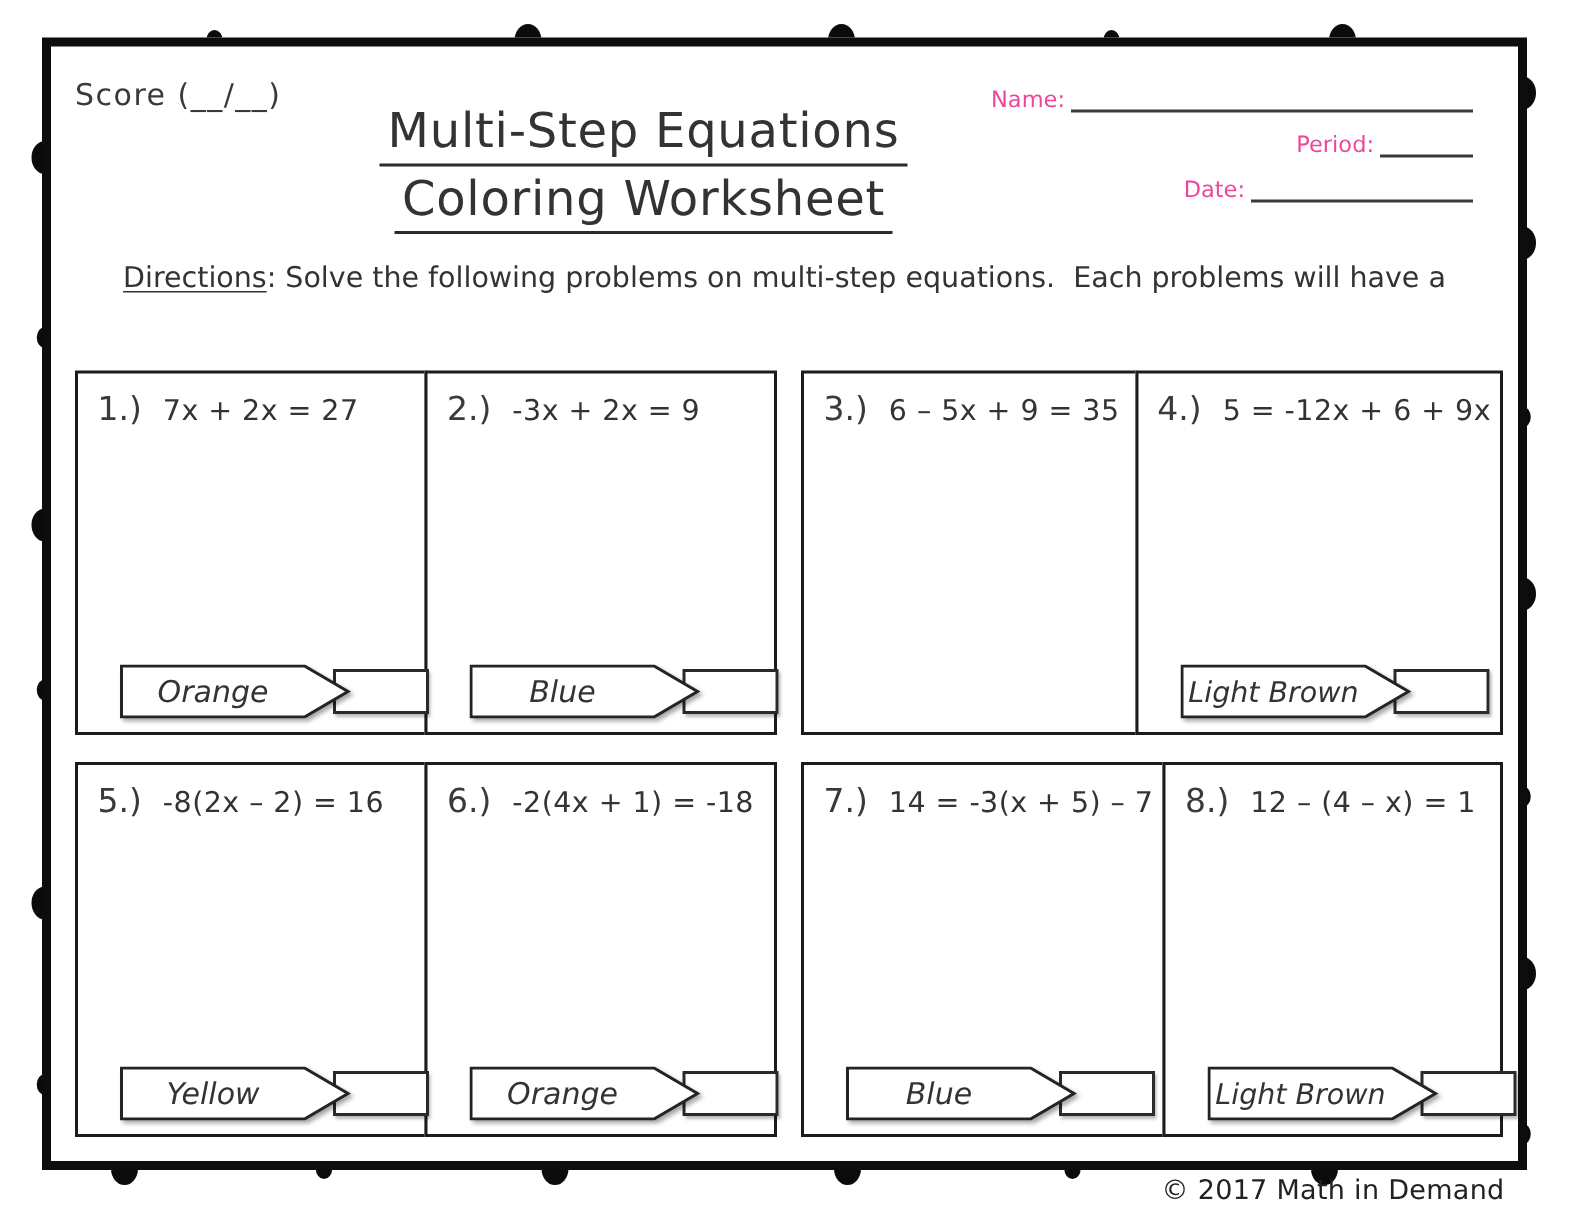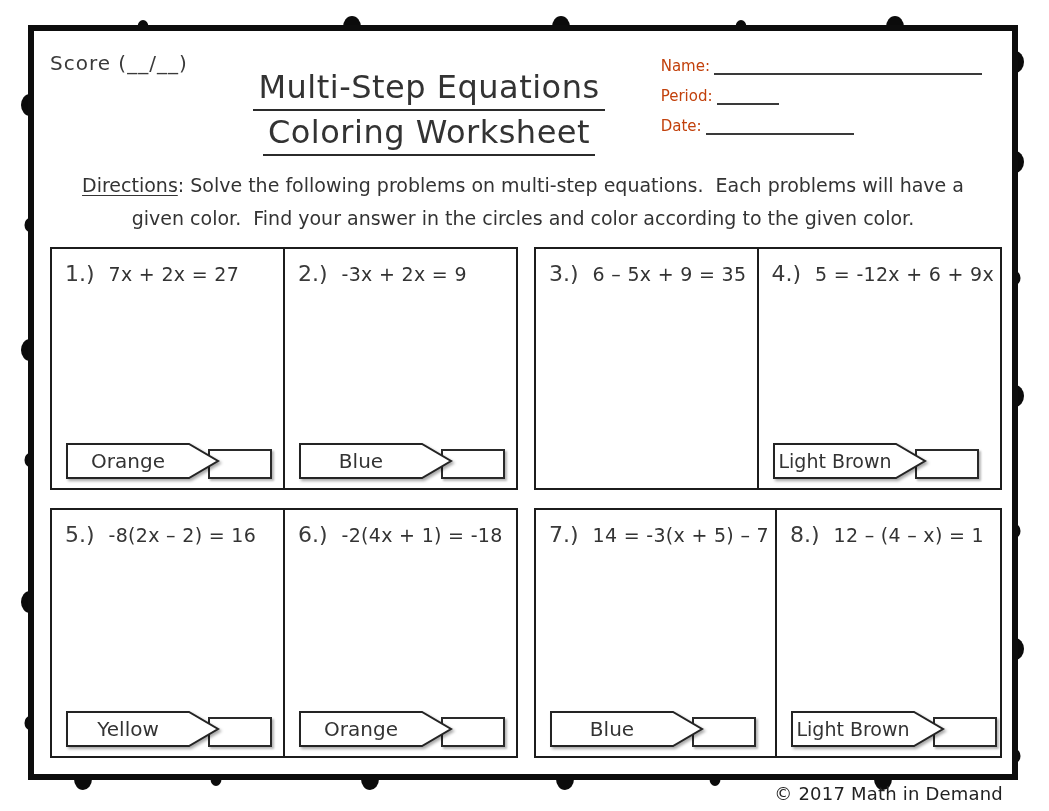--- a/index.html
+++ b/index.html
@@ -14,21 +14,21 @@
     box-sizing:border-box;border:6px solid #0d0d0d;background:#fff;
   }
   .dot{position:absolute;background:#0b0b0b;border-radius:50%;transform:translate(-50%,-50%);}
   
   .score{position:absolute;left:16px;top:20px;font-size:20px;letter-spacing:1px;color:#3a3a3a;}
   .title{position:absolute;left:160px;top:38px;width:470px;text-align:center;line-height:1.15;}
   .title .tline{
     display:inline-block;font-size:32px;letter-spacing:.5px;color:#333;
     border-bottom:2.5px solid #2b2b2b;padding:0 5px 3px 5px;margin-bottom:3px;
   }
-  .id-block{position:absolute;right:30px;top:26px;text-align:left;font-size:15px;color:#c2410c;}
+  .id-block{position:absolute;right:30px;top:26px;text-align:right;font-size:15px;color:#ec4899;}
   .id-line{margin-bottom:12px;white-space:nowrap;}
   .blank{display:inline-block;border-bottom:2px solid #3a3a3a;height:13px;vertical-align:bottom;margin-left:4px;}
   .blank.b-name{width:268px;}
   .blank.b-date{width:148px;}
   .blank.b-period{width:62px;}
   
   .directions{
     position:absolute;left:4px;right:4px;top:138px;text-align:center;
     font-size:19px;line-height:33px;color:#333;white-space:pre-wrap;
   }
@@ -39,21 +39,21 @@
   .row-2{top:477px;height:250px;}
   .pair{flex:1;display:flex;}
   .cell{
     flex:1;box-sizing:border-box;border:2px solid #1c1c1c;background:#fff;position:relative;
   }
   .pair .cell + .cell{margin-left:-2px;}
   .prob-head{display:flex;align-items:baseline;gap:14px;padding:12px 6px 0 13px;}
   .prob-num{font-size:22px;color:#3a3a3a;flex:0 0 auto;}
   .prob-eq{font-size:19px;letter-spacing:.3px;color:#333;white-space:nowrap;}
   
-  .label-row{position:absolute;left:14px;bottom:9px;display:flex;align-items:flex-end;}
+  .label-row{position:absolute;left:28px;bottom:9px;display:flex;align-items:center;font-style:italic;}
   .pennant{position:relative;z-index:2;filter:drop-shadow(2px 2.5px 1.5px rgba(0,0,0,.35));}
   .answer-box{
     width:64px;height:30px;box-sizing:border-box;border:2px solid #2a2a2a;background:#fff;
     margin-left:-12px;z-index:1;box-shadow:1.5px 2px 2px rgba(0,0,0,.28);
   }
   
   .copyright{position:absolute;right:46px;top:783px;font-size:18px;letter-spacing:.2px;color:#222;}
 </style>
 </head>
 <body>
@@ -99,21 +99,21 @@
       <span>Name:</span><span class="blank b-name"></span>
     </div>
     <div class="id-line">
       <span>Period:</span><span class="blank b-period"></span>
     </div>
     <div class="id-line">
       <span>Date:</span><span class="blank b-date"></span>
     </div>
   </div>
 
-  <div class="directions"><span class="u">Directions</span><span>: Solve the following problems on multi-step equations.  Each problems will have a</span><br><span>given color.  Find your answer in the circles and color according to the given color.</span></div>
+  <div class="directions"><span class="u">Directions</span><span>: Solve the following problems on multi-step equations.  Each problems will have a</span><br></div>
 
   <div class="prob-row row-1">
     <div class="pair">
 
       <div class="cell">
         <div class="prob-head">
           <span class="prob-num">1.)</span>
           <span class="prob-eq">7x + 2x = 27</span>
         </div>
         <div class="label-row">

